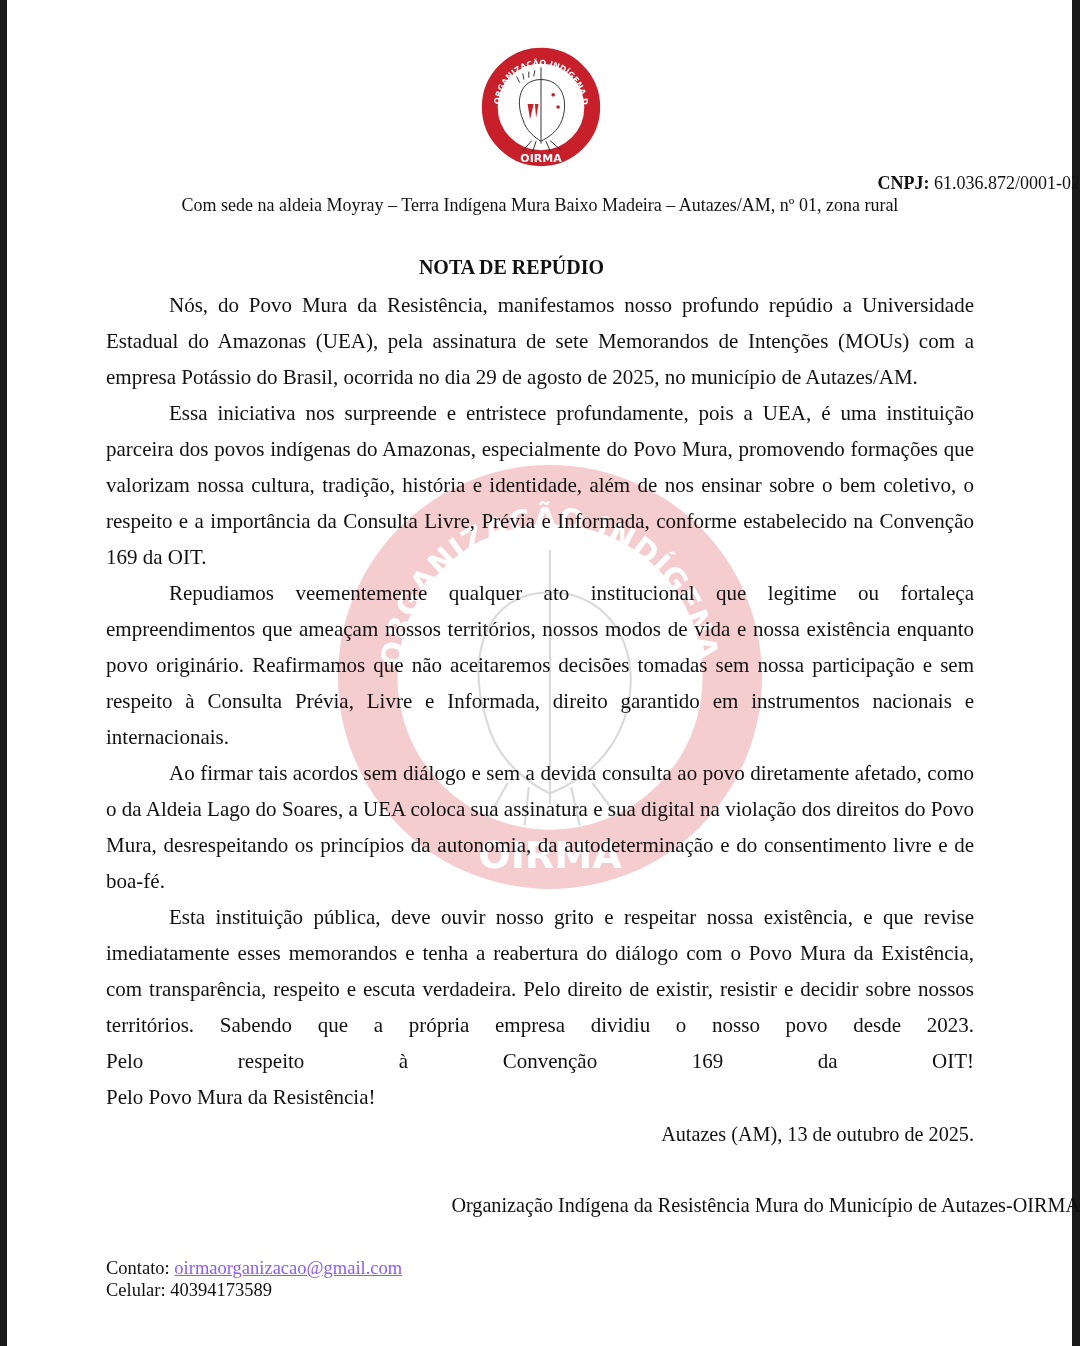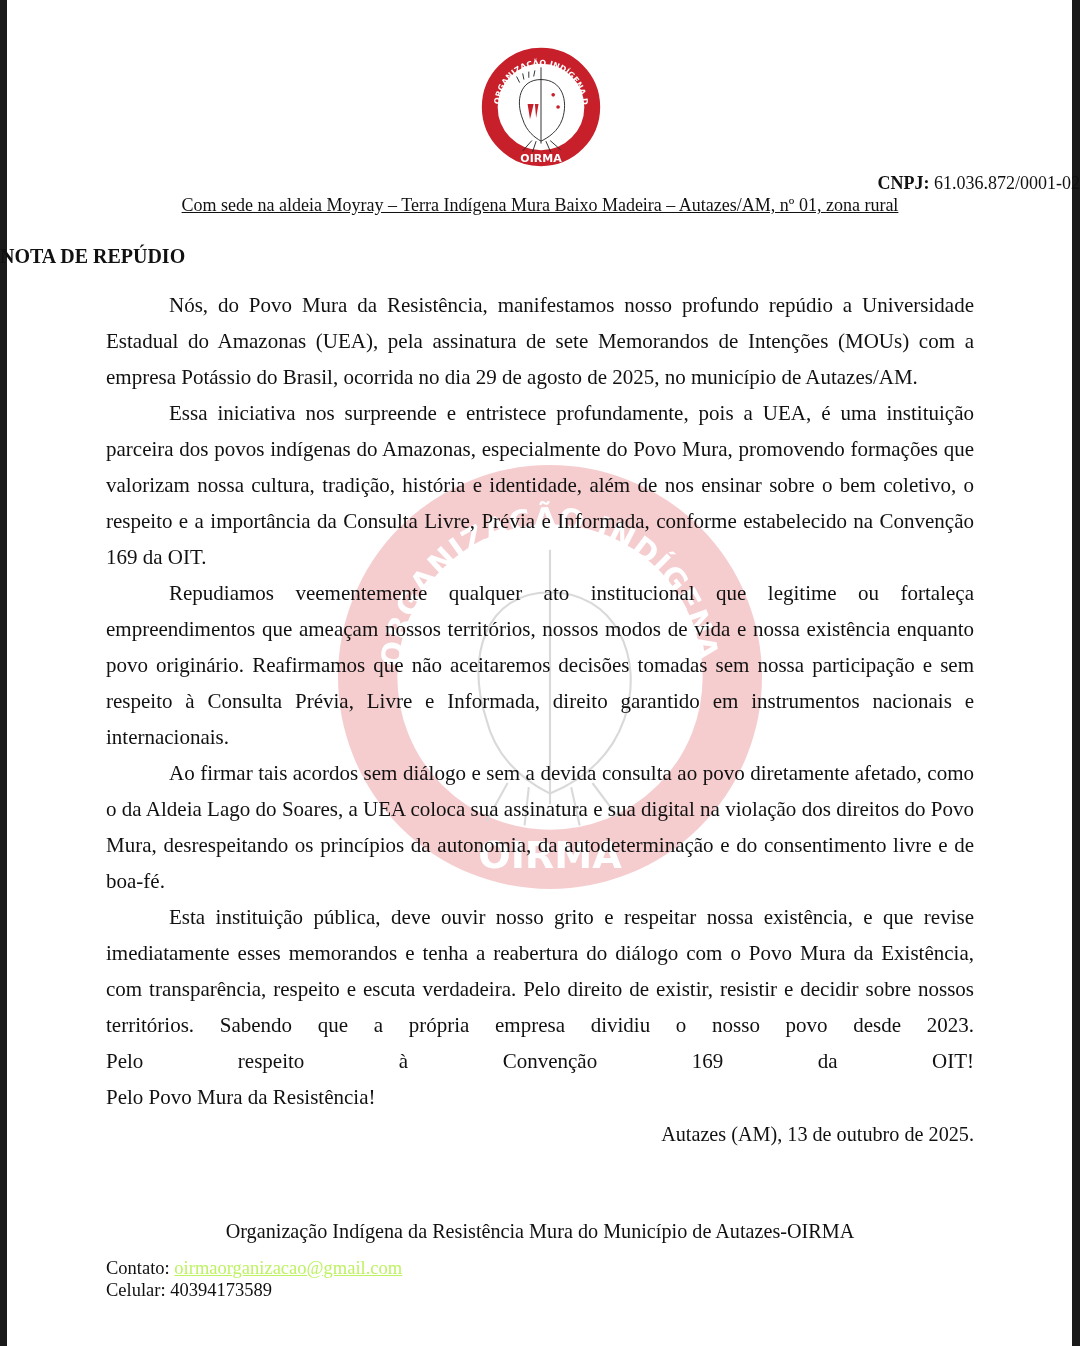--- a/index.html
+++ b/index.html
@@ -21,46 +21,46 @@
       position: absolute; left: 338px; top: 465px; width: 424px; height: 424px;
       opacity: 0.22; pointer-events: none;
     }
     .cnpj {
       position: absolute; left: 0; width: 1080px; top: 172px;
       text-align: right; font-size: 18px; line-height: 22px;
     }
     .cnpj b { font-weight: bold; }
     .address {
       position: absolute; left: 0; width: 1080px; top: 194px;
-      text-align: center; font-size: 18px; line-height: 22px; text-decoration: underline;
+      text-align: center; font-size: 18px; line-height: 22px;
     }
     .title {
-      position: absolute; left: 0; width: 1023px; top: 243px;
-      text-align: left; font-size: 20px; font-weight: bold; line-height: 26px;
+      position: absolute; left: 0; width: 1023px; top: 254px;
+      text-align: center; font-size: 20px; font-weight: bold; line-height: 26px;
     }
     .body-text {
       position: absolute; left: 106px; width: 868px; top: 287px;
       font-size: 21px; line-height: 36px; text-align: justify;
     }
     .body-text p { margin: 0; text-indent: 63px; }
     .body-text p.noindent { text-indent: 0; }
     .wide-line { text-align-last: justify; }
     .date {
       position: absolute; right: 106px; top: 1121px;
       font-size: 20.2px; line-height: 26px;
     }
     .org {
       position: absolute; left: 0; width: 1080px; top: 1192px;
-      text-align: center; font-size: 20.2px; line-height: 26px; margin-top: 26px;
+      text-align: right; font-size: 20.2px; line-height: 26px;
     }
     .contact {
       position: absolute; left: 106px; top: 1257px;
       font-size: 18.5px; line-height: 22px;
     }
-    .email { color: #bef264; text-decoration: underline; }
+    .email { color: #8b5cf6; text-decoration: underline; }
   </style>
 </head>
 <body>
 
 <div class="page"></div>
 
 <svg class="watermark" viewBox="0 0 200 200">
   <defs>
     <path id="wmArc" d="M 30 100 A 70 70 0 1 1 170 100"></path>
   </defs>

